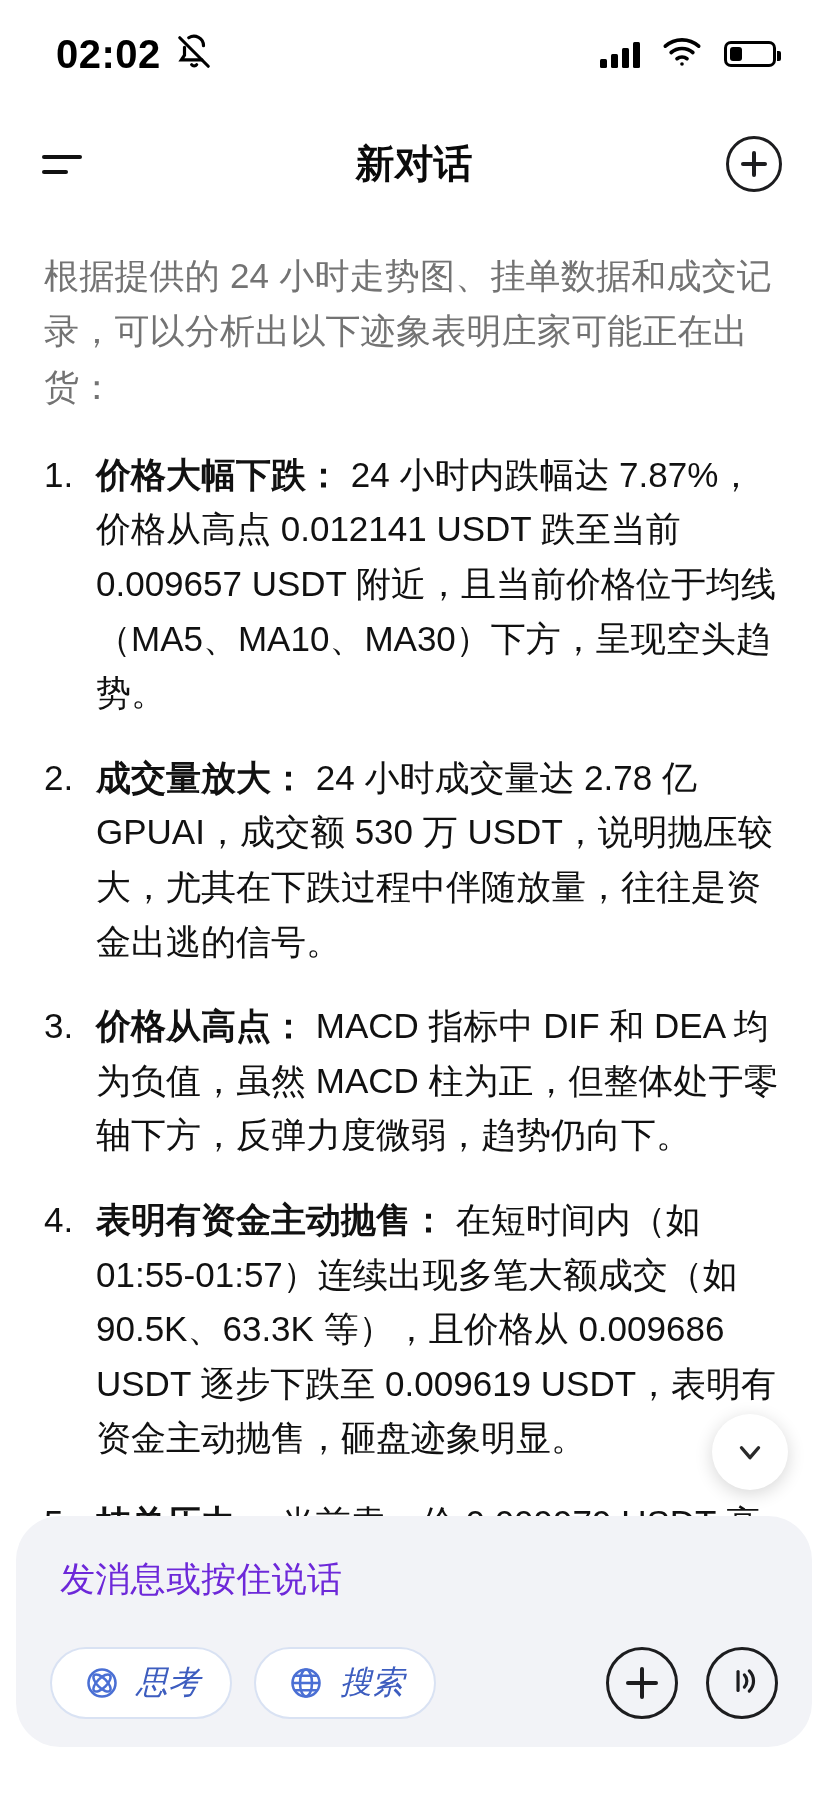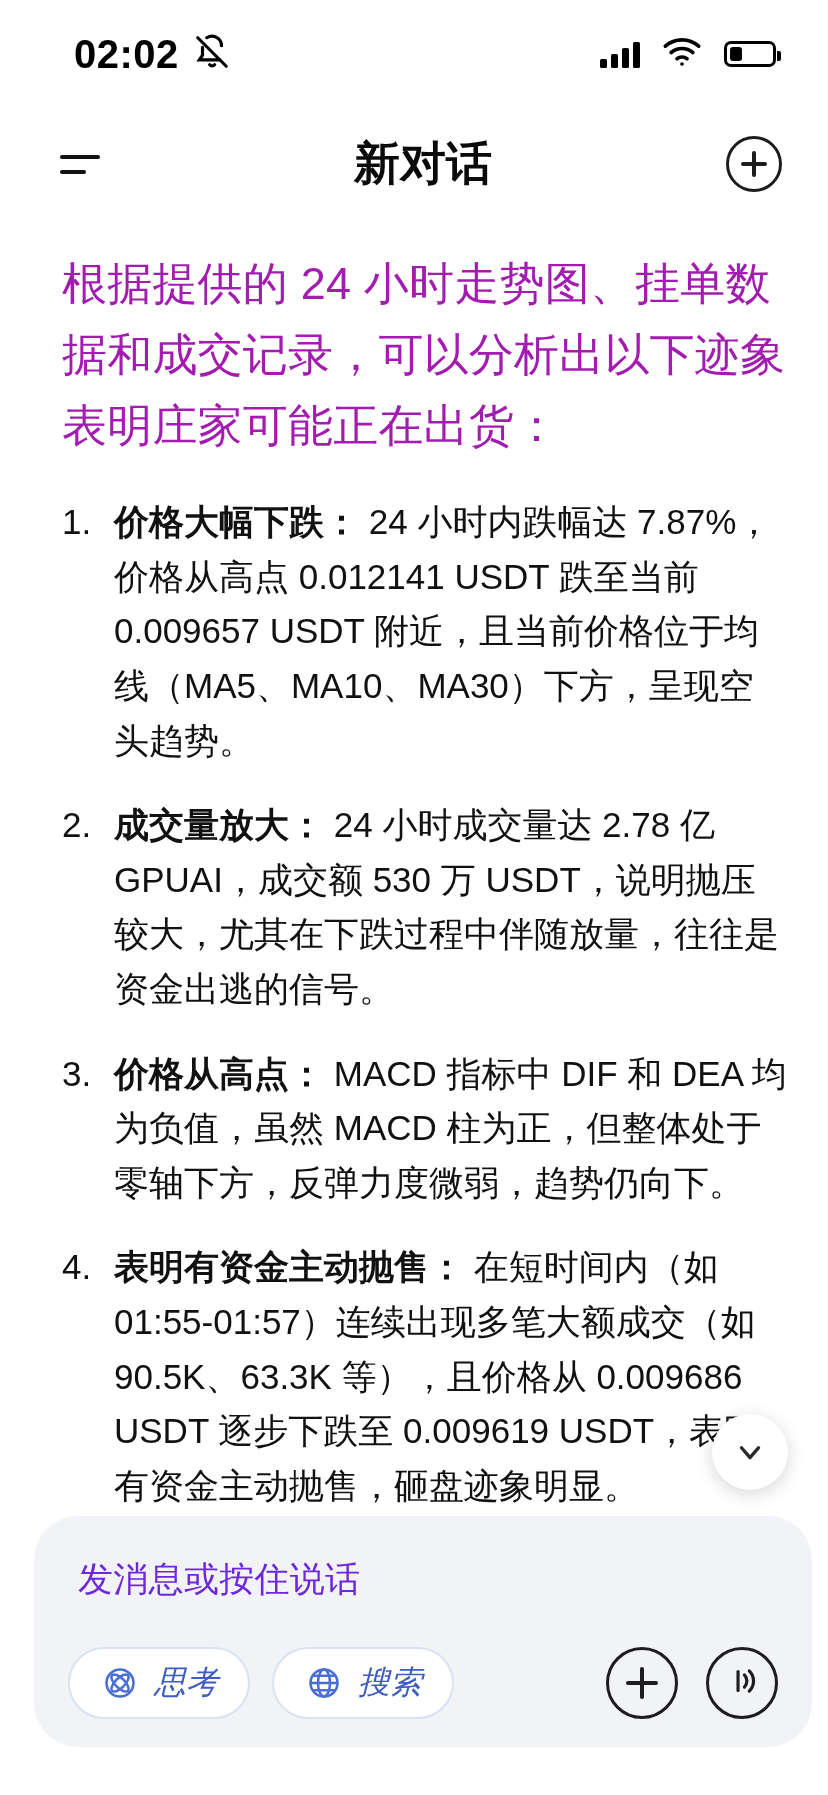--- a/index.html
+++ b/index.html
@@ -9,21 +9,20 @@
     background: #ffffff;
     font-family: "Liberation Sans", "DejaVu Sans", sans-serif;
     overflow: hidden;
   }
   #app {
     position: relative;
     width: 828px; height: 1795px;
     background: #ffffff;
     display: flex;
     flex-direction: column;
-    padding-left: 18px;
   }
 
   
   .statusbar {
     height: 108px;
     flex: 0 0 108px;
     display: flex;
     align-items: center;
     justify-content: space-between;
     padding: 0 52px 0 56px;
@@ -108,21 +107,21 @@
     height: 4px;
     background: #111;
     border-radius: 2px;
   }
   .menu-btn span:nth-child(1) { width: 40px; }
   .menu-btn span:nth-child(2) { width: 26px; }
   .title {
     position: absolute;
     left: 0; right: 0;
     text-align: center;
-    font-size: 46px;
+    font-size: 39px;
     font-weight: 600;
     color: #0a0a0a;
     pointer-events: none;
   }
   .new-chat-btn {
     width: 56px; height: 56px;
     border-radius: 50%;
     border: 3px solid #1d1d1f;
     display: flex;
     align-items: center;
@@ -139,23 +138,23 @@
   .new-chat-btn::after { width: 3.5px; height: 26px; }
 
   
   .content {
     flex: 1 1 auto;
     overflow: hidden;
     padding: 28px 40px 0 44px;
     position: relative;
   }
   .intro {
-    font-size: 45px;
+    font-size: 35px;
     line-height: 1.58;
-    color: #a21caf;
+    color: #737373;
     letter-spacing: 0.2px;
     margin: 0 0 34px 0;
   }
   ol.points {
     list-style: none;
     margin: 0;
     padding: 0;
   }
   ol.points > li {
     display: flex;

